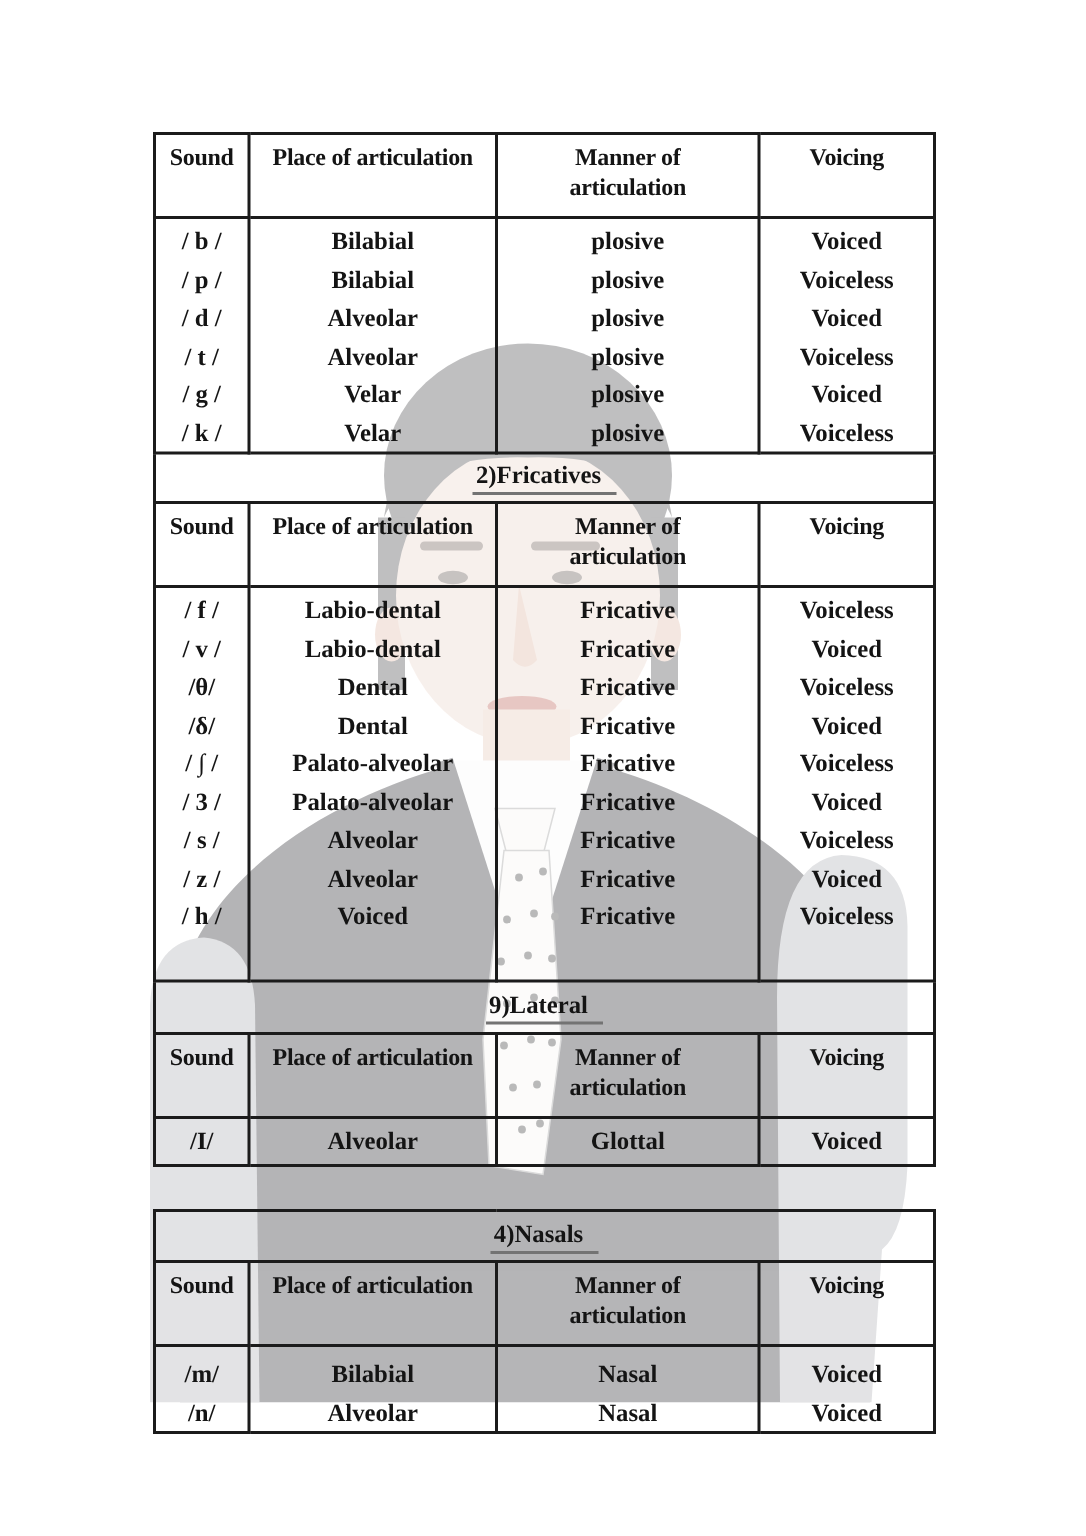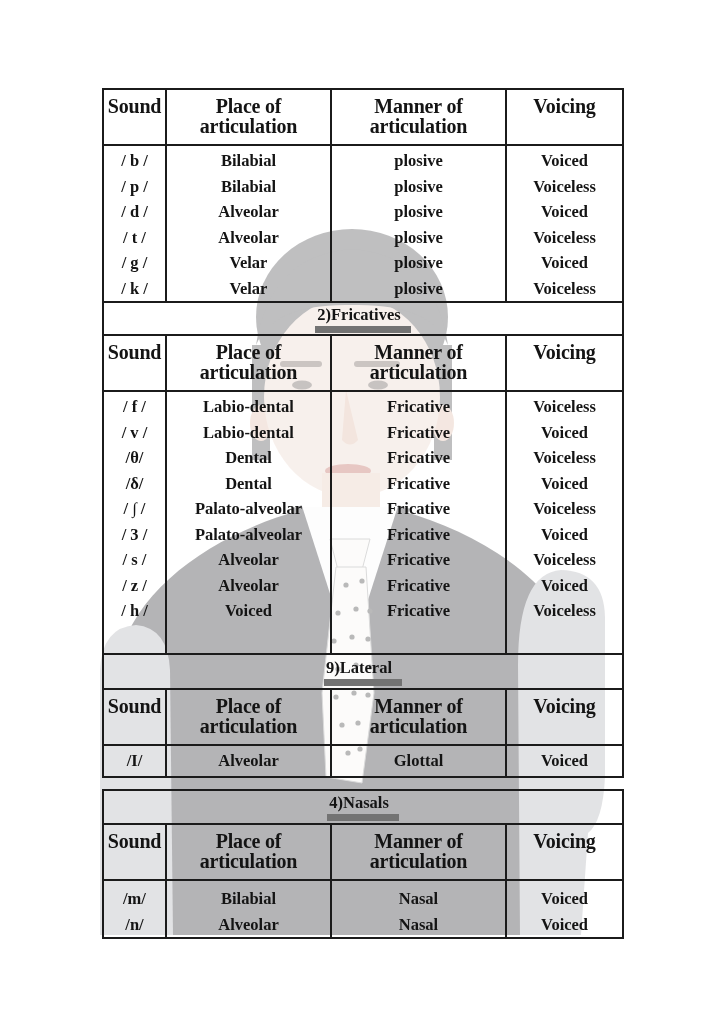--- a/index.html
+++ b/index.html
@@ -22,33 +22,33 @@
     border-collapse:collapse;table-layout:fixed;width:520px;
     background:transparent;
   }
   td{
     border:2px solid #1b1b1b;
     text-align:center;vertical-align:top;
     font-weight:bold;padding:0;background:transparent;
   }
   tr.hdr td{
     height:48px;padding-top:6px;line-height:20px;
-    font-size:20px;letter-spacing:-0.2px;border-radius:23px;
+    font-size:16px;letter-spacing:-0.2px;border-radius:23px;
   }
   .manner-wrap{max-width:120px;margin:0 auto;}
   tr.banner td{vertical-align:middle;height:29px;}
   .banner-text{
     display:inline-block;font-size:16.5px;
-    border-bottom:7px solid #737373;
+    border-bottom:2px solid #737373;
     padding:0 10px 1px 2px;
   }
   tr.data td{padding-top:2px;}
   tr.data .ln{line-height:25.5px;font-size:16.5px;white-space:nowrap;}
   tr.data-nasals td{padding-top:5px;}
-  #table-nasals{margin-top:11px;}
+  #table-nasals{margin-top:28px;}
 </style>
 </head>
 <body>
 
 <div class="page">
 
   <svg class="watermark" viewBox="0 0 528 710" width="528" height="710" role="img" aria-label="faded portrait photo of a man in a dark suit with polka-dot tie">
     <g opacity="0.30">
 
       <ellipse cx="252" cy="92" rx="96" ry="88" fill="#2d2d31"></ellipse>

